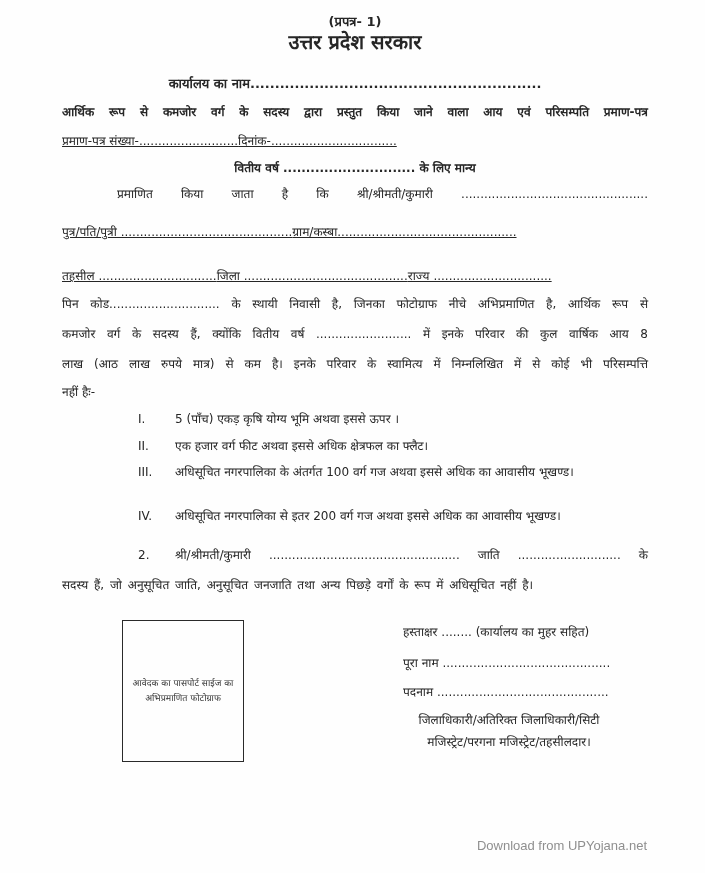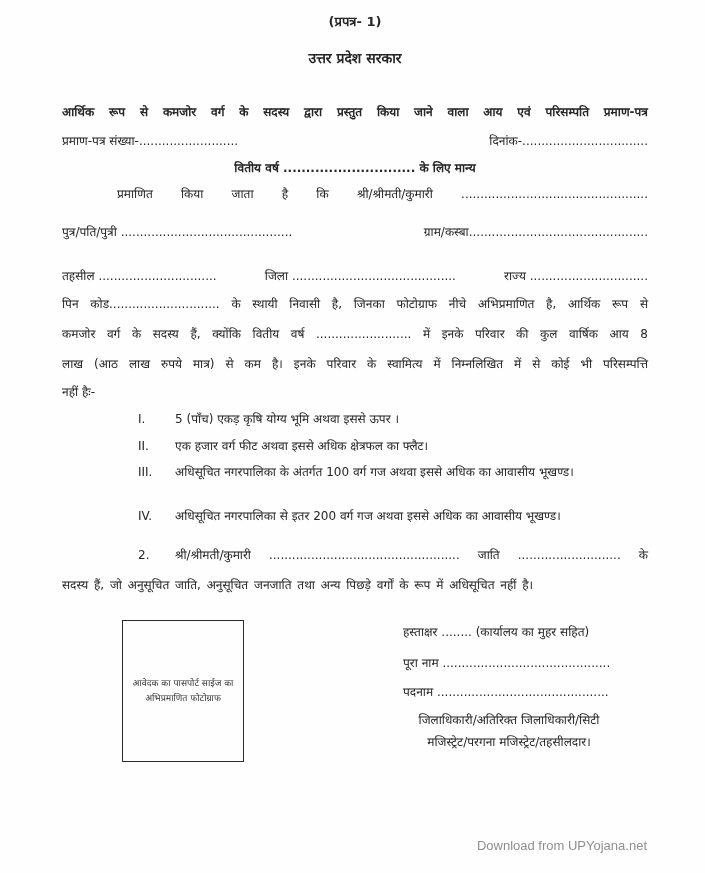--- a/index.html
+++ b/index.html
@@ -11,21 +11,21 @@
     color:#262626;
     overflow:hidden;
   }
   .ln{
     position:absolute;left:62px;right:57px;
     font-size:12px;line-height:16px;
   }
   .c{text-align:center;}
   .b{font-weight:bold;}
   .jl{text-align:justify;text-align-last:justify;}
-  .row{display:flex;justify-content:space-between;}
+  .row{display:flex;text-decoration:underline;}
   .indent{padding-left:55px;}
   .li{
     position:absolute;left:138px;right:57px;
     font-size:12px;line-height:23px;
     display:flex;
   }
   .li .num{flex:0 0 37px;}
   .li .txt{flex:1;text-align:justify;}
   .photo-box{
     position:absolute;left:90px;top:620px;
@@ -45,21 +45,22 @@
     font-family:"Liberation Sans",sans-serif;
     font-size:13px;
   }
 </style>
 </head>
 <body>
 
 <div class="page">
 
   <div class="ln c b" style="top:14px;font-size:13px;">(प्रपत्र- 1)</div>
-  <div class="ln c b" style="top:50px;font-size:14px;">उत्तर प्रदेश सरकार</div>
+  <div class="ln c b" style="top:34px;font-size:20px;">उत्तर प्रदेश सरकार</div>
+  <div class="ln c b" style="top:76px;font-size:13px;">कार्यालय का नाम...........................................................</div>
   <div class="ln b jl" style="top:104px;">आर्थिक रूप से कमजोर वर्ग के सदस्य द्वारा प्रस्तुत किया जाने वाला आय एवं परिसम्पति प्रमाण-पत्र</div>
 
   <div class="ln row" style="top:133px;">
     <span>प्रमाण-पत्र संख्या-..........................</span>
     <span>दिनांक-.................................</span>
   </div>
   <div class="ln c b" style="top:160px;">वितीय वर्ष ............................. के लिए मान्य</div>
 
   <div class="ln jl indent" style="top:186px;">प्रमाणित किया जाता है कि श्री/श्रीमती/कुमारी .................................................</div>
 

